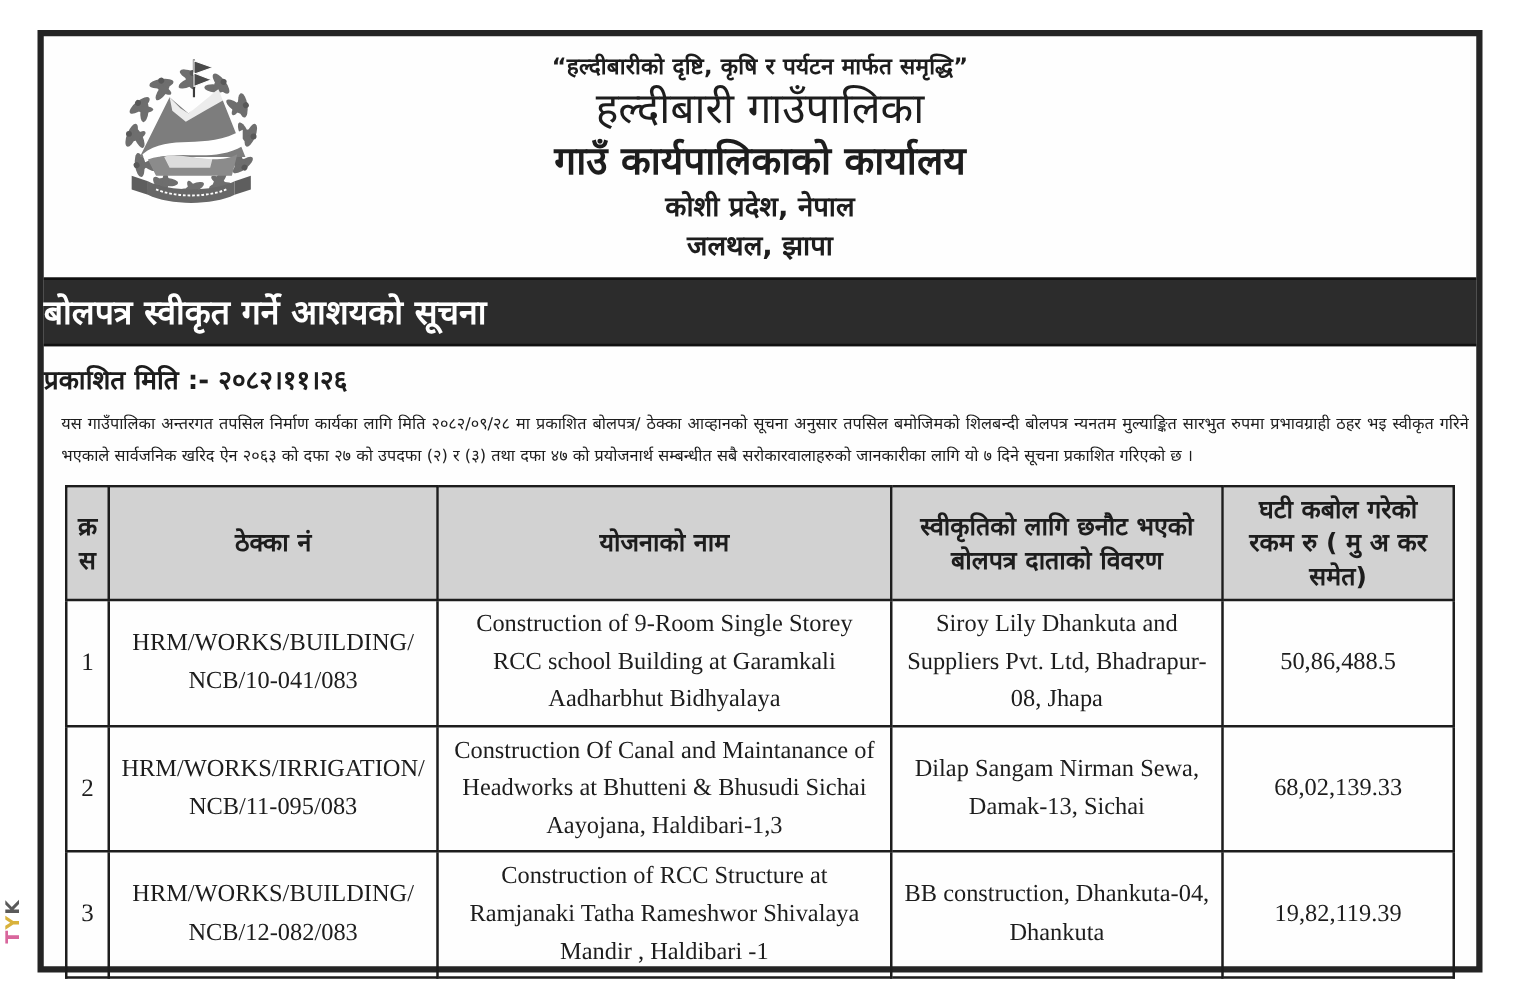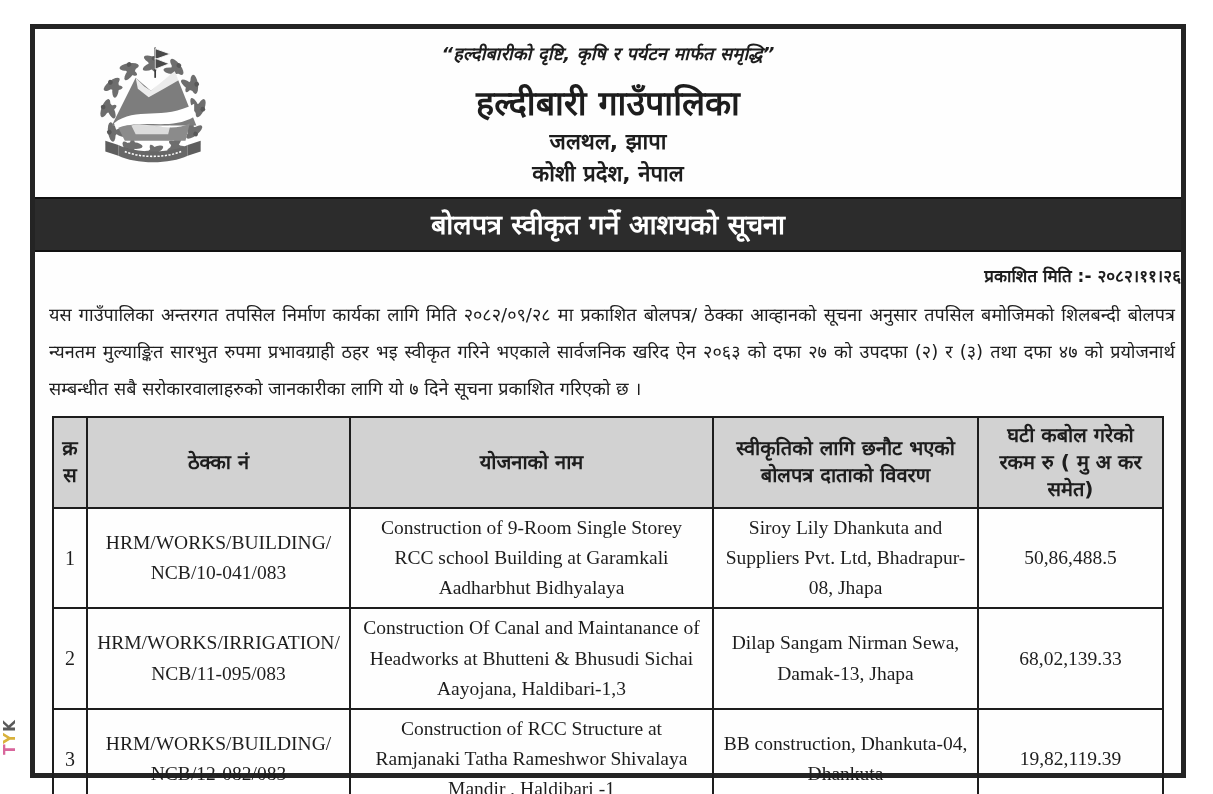--- a/index.html
+++ b/index.html
@@ -17,33 +17,33 @@
     width:1213px;height:794px;position:relative;overflow:hidden;
     font-family:"DejaVu Sans",sans-serif;color:var(--ink);
   }
   .frame{
     position:absolute;left:30px;top:24px;width:1156px;height:754px;
     border:5px solid #242424;background:#fefefe;
   }
   
   .logo{position:absolute;left:42px;top:12px;width:152px;height:130px;}
   .header-text{text-align:center;padding-top:14px;line-height:1.25;}
-  .slogan{font-size:18px;font-weight:bold;font-style:italic;letter-spacing:.2px;}
-  .muni{font-size:34px;font-weight:bold;margin-top:16px;}
+  .slogan{font-size:18px;font-weight:bold;letter-spacing:.2px;}
+  .muni{font-size:34px;font-weight:normal;margin-top:0;}
   .office{font-size:31px;font-weight:bold;margin-top:2px;}
   .addr{font-size:22px;font-weight:bold;margin-top:4px;}
   
   .banner{
     margin-top:10px;background:var(--banner_bg);color:var(--banner_fg);
-    text-align:center;font-size:27px;font-weight:bold;padding:6px 0 8px;
+    font-size:27px;font-weight:bold;padding:6px 0 8px;
     border-top:2px solid #111;border-bottom:2px solid #111;
   }
-  .pubdate{text-align:right;font-size:17px;font-weight:bold;margin-top:12px;}
+  .pubdate{text-align:left;font-size:21px;font-weight:bold;margin-top:12px;}
   .body-par{
-    margin:10px 6px 0 14px;font-size:18px;line-height:2.05;
+    margin:10px 6px 0 14px;font-size:13px;line-height:2.05;
     text-align:justify;
   }
   
   table.tender{
     border-collapse:collapse;table-layout:fixed;width:1110px;
     margin:8px auto 0 auto;border:2px solid #1d1d1d;
   }
   table.tender th,table.tender td{
     border:2px solid #1d1d1d;text-align:center;vertical-align:middle;
     padding:4px 8px;overflow:hidden;
@@ -118,22 +118,23 @@
       <path d="M16 92 L28 96 L28 106 L16 102 Z" fill="#5e5e5e"></path>
       <path d="M104 92 L92 96 L92 106 L104 102 Z" fill="#5e5e5e"></path>
       <path d="M28 96 C 44 104, 76 104, 92 96 L92 106 C 76 114, 44 114, 28 106 Z" fill="#676767"></path>
       <path d="M34 102 C 48 108, 72 108, 86 102" stroke="#ffffff" stroke-width="1.4" fill="none" stroke-dasharray="2 1.4"></path>
     </g>
   </svg>
 
   <div class="header-text">
     <div class="slogan">“हल्दीबारीको दृष्टि, कृषि र पर्यटन मार्फत समृद्धि”</div>
     <div class="muni">हल्दीबारी गाउँपालिका</div>
+    <div class="office">गाउँ कार्यपालिकाको कार्यालय</div>
+    <div class="addr">कोशी प्रदेश, नेपाल</div>
     <div class="addr">जलथल, झापा</div>
-    <div class="addr">कोशी प्रदेश, नेपाल</div>
   </div>
 
   <div class="banner">बोलपत्र स्वीकृत गर्ने आशयको सूचना</div>
 
   <div class="pubdate">प्रकाशित मिति :- २०८२।११।२६</div>
 
   <div class="body-par">यस गाउँपालिका अन्तरगत तपसिल निर्माण कार्यका लागि मिति २०८२/०९/२८ मा प्रकाशित बोलपत्र/ ठेक्का आव्हानको सूचना अनुसार तपसिल बमोजिमको  शिलबन्दी बोलपत्र न्यनतम मुल्याङ्कित सारभुत रुपमा प्रभावग्राही ठहर भइ स्वीकृत गरिने भएकाले सार्वजनिक खरिद ऐन २०६३ को दफा २७ को उपदफा (२) र (३) तथा दफा ४७ को प्रयोजनार्थ सम्बन्धीत सबै सरोकारवालाहरुको जानकारीका लागि यो ७ दिने सूचना प्रकाशित गरिएको छ ।</div>
 
   <table class="tender">
     <colgroup>
@@ -157,21 +158,21 @@
         <td class="sn">1</td>
         <td class="en">HRM/WORKS/BUILDING/ NCB/10-041/083</td>
         <td class="en">Construction of 9-Room Single Storey RCC school Building at Garamkali Aadharbhut Bidhyalaya</td>
         <td class="en">Siroy Lily Dhankuta and Suppliers Pvt. Ltd, Bhadrapur-08, Jhapa</td>
         <td class="en">50,86,488.5</td>
       </tr>
       <tr>
         <td class="sn">2</td>
         <td class="en">HRM/WORKS/IRRIGATION/ NCB/11-095/083</td>
         <td class="en">Construction Of Canal and Maintanance of Headworks at Bhutteni &amp; Bhusudi Sichai Aayojana, Haldibari-1,3</td>
-        <td class="en">Dilap Sangam Nirman Sewa, Damak-13, Jhapa</td>
+        <td class="en">Dilap Sangam Nirman Sewa, Damak-13, Sichai</td>
         <td class="en">68,02,139.33</td>
       </tr>
       <tr>
         <td class="sn">3</td>
         <td class="en">HRM/WORKS/BUILDING/ NCB/12-082/083</td>
         <td class="en">Construction of RCC Structure at Ramjanaki Tatha Rameshwor Shivalaya Mandir , Haldibari -1</td>
         <td class="en">BB construction, Dhankuta-04, Dhankuta</td>
         <td class="en">19,82,119.39</td>
       </tr>
     </tbody>

